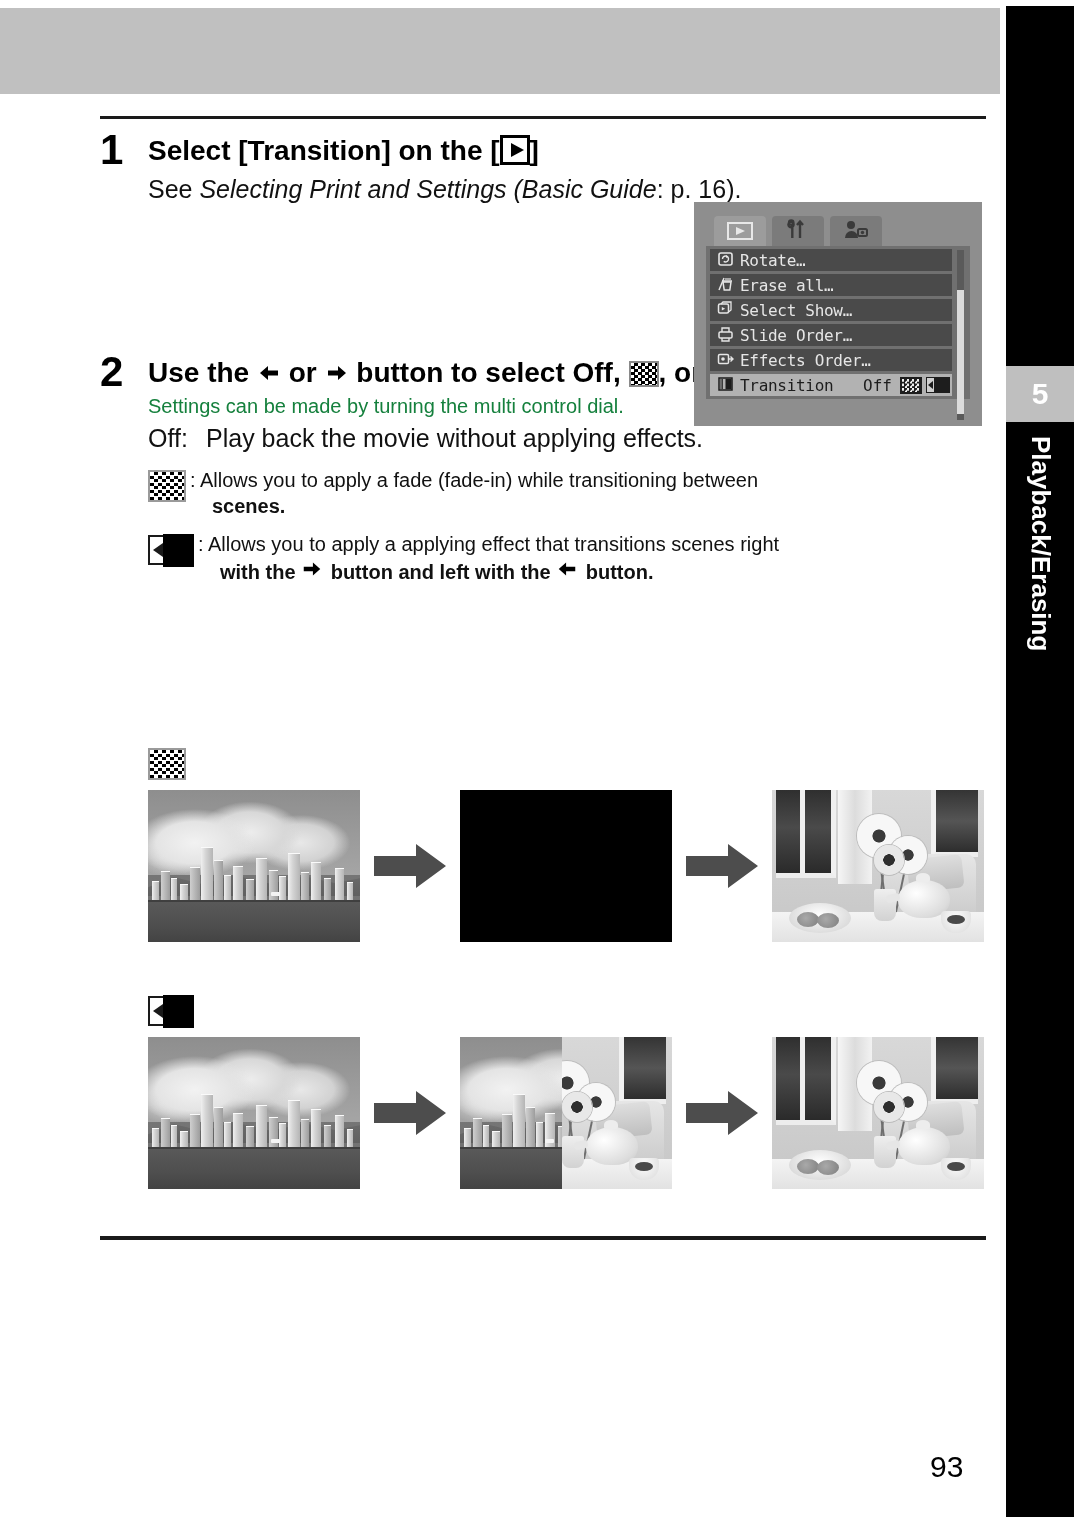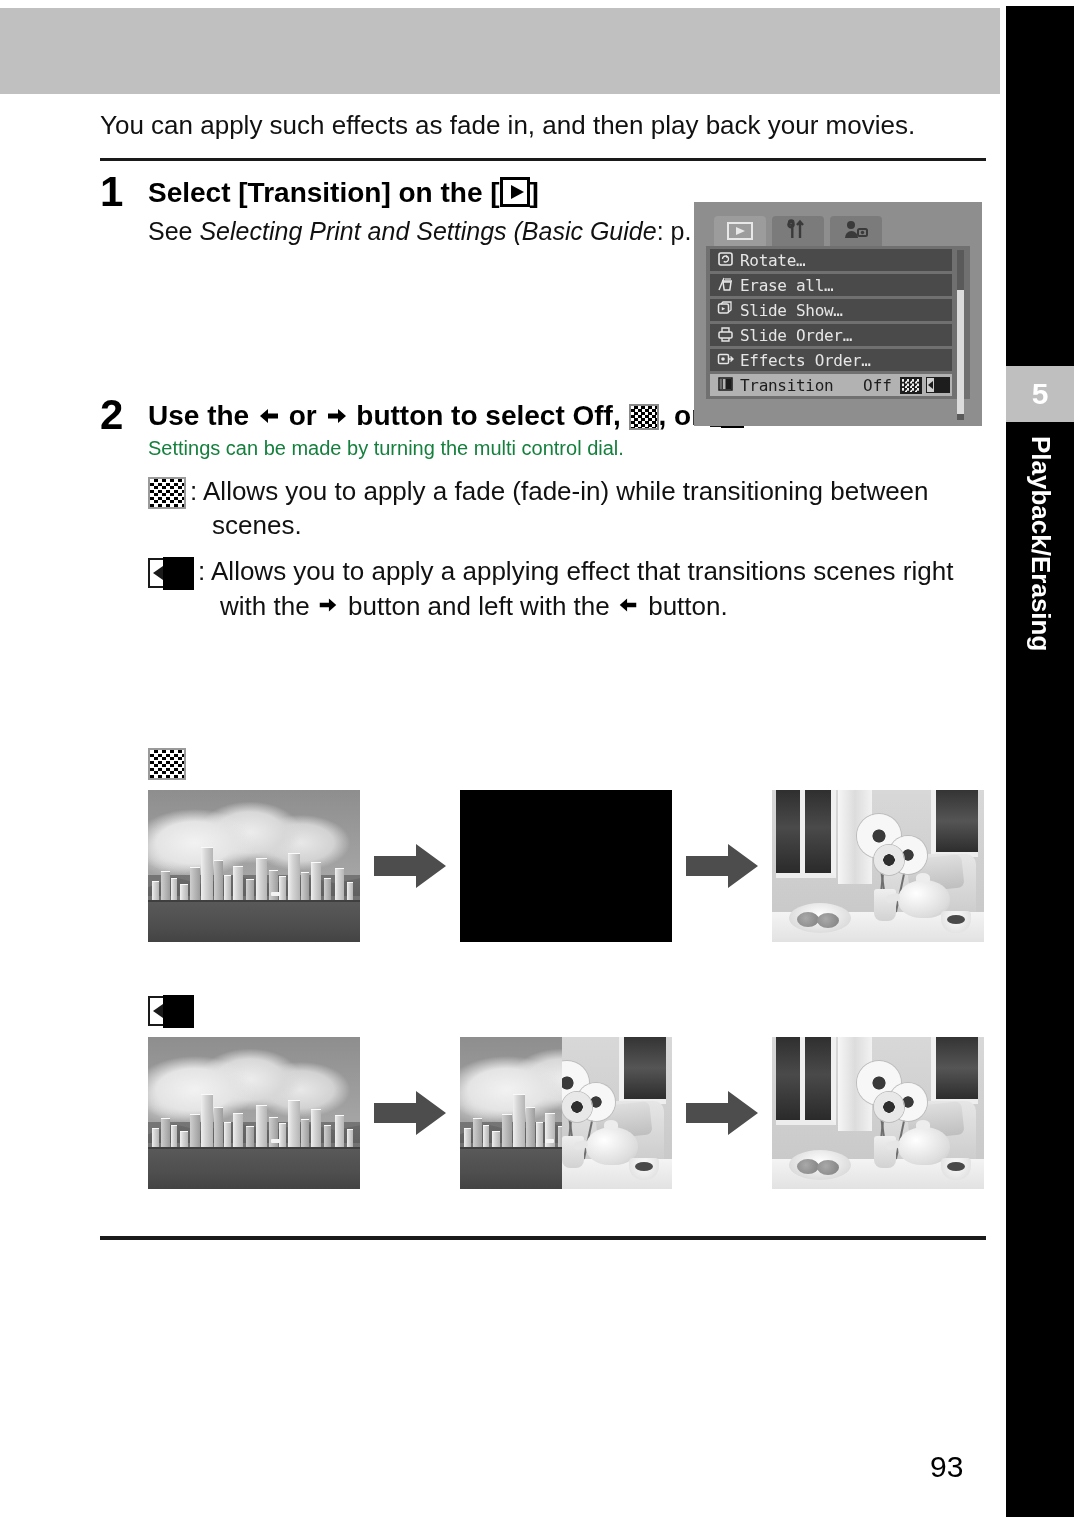--- a/index.html
+++ b/index.html
@@ -153,31 +153,31 @@
     font-size: 20px;
     line-height: 1.32;
     color: #15803d;
     margin-top: 2px;
   }
 
   .bullet-row {
     display: flex;
     align-items: flex-start;
     margin-top: 12px;
-    font-size: 26px;
+    font-size: 20px;
     line-height: 1.32;
     color: #111;
   }
   .bullet-row .bullet-icon {
     flex: 0 0 auto;
     margin-right: 4px;
     margin-top: 3px;
   }
   .bullet-row .bullet-text { flex: 1 1 auto; }
-  .bullet-text .indent { display: block; padding-left: 22px; }
+  .bullet-text .indent { display: block; padding-left: 22px; font-weight: bold; }
 
   .off-row {
     display: flex;
     font-size: 25px;
     line-height: 1.32;
     margin-top: 2px;
     color: #111;
   }
   .off-row .off-label { width: 58px; flex: 0 0 auto; }
 
@@ -590,21 +590,20 @@
   <div class="header-band"></div>
 
   <div class="side-strip"></div>
   <div class="side-chapter-box">5</div>
   <div class="side-chapter-label">
     <span>Playback/Erasing</span>
   </div>
 
   <div class="content">
 
-    <p class="intro">You can apply such effects as fade in, and then play back your movies.</p>
 
     <hr class="rule">
 
     <div class="step">
       <div class="step-num">1</div>
       <div class="step-body">
         <div class="step-head step1-head">
           <span>Select [Transition] on the [</span><span class="ico ico-playback"></span><span>]</span><br>
         </div>
         <div class="step-sub">
@@ -625,20 +624,24 @@
           <span class="ico ico-arrow"><svg width="24" height="24" viewBox="0 0 24 24">
                 <path d="M21 12 L13 5 L13 9.5 L3 9.5 L3 14.5 L13 14.5 L13 19 Z" fill="#000"></path>
               </svg></span>
           <span>button to select Off,</span>
           <span class="ico ico-fade"></span><span>, or</span>
           <span class="ico ico-slide"><span class="plate"></span><span class="blk"></span></span><span>.</span>
         </div>
 
         <div class="detail-line">Settings can be made by turning the multi control dial.</div>
 
+        <div class="off-row">
+          <span class="off-label">Off:</span>
+          <span>Play back the movie without applying effects.</span>
+        </div>
 
         <div class="bullet-row">
           <span class="bullet-icon ico ico-fade ico-fade-lg"></span>
           <span class="bullet-text">
             <span>: Allows you to apply a fade (fade-in) while transitioning between</span>
             <span class="indent">scenes.</span>
           </span>
         </div>
 
         <div class="bullet-row">
@@ -719,21 +722,21 @@
       </div>
 
       <div class="lcd-row">
         <span class="row-icon">
           <svg width="17" height="16" viewBox="0 0 17 16">
               <rect x="1.5" y="3" width="10" height="9" rx="1.5" fill="none" stroke="#e6e6e6" stroke-width="1.5"></rect>
               <path d="M4 3 L6 1 L14 1 L14 9 L11.5 11" fill="none" stroke="#e6e6e6" stroke-width="1.3"></path>
               <path d="M4.8 6 L8.2 7.7 L4.8 9.4 Z" fill="#e6e6e6"></path>
             </svg>
         </span>
-        <span class="row-label">Slide Show…</span>
+        <span class="row-label">Select Show…</span>
       </div>
 
       <div class="lcd-row">
         <span class="row-icon">
           <svg width="17" height="16" viewBox="0 0 17 16">
               <rect x="2" y="6" width="13" height="6" rx="1.3" fill="none" stroke="#e6e6e6" stroke-width="1.5"></rect>
               <path d="M5 6 L5 2 L12 2 L12 6" fill="none" stroke="#e6e6e6" stroke-width="1.4"></path>
               <path d="M5 12 L5 15 L12 15 L12 12" fill="none" stroke="#e6e6e6" stroke-width="1.4"></path>
             </svg>
         </span>

